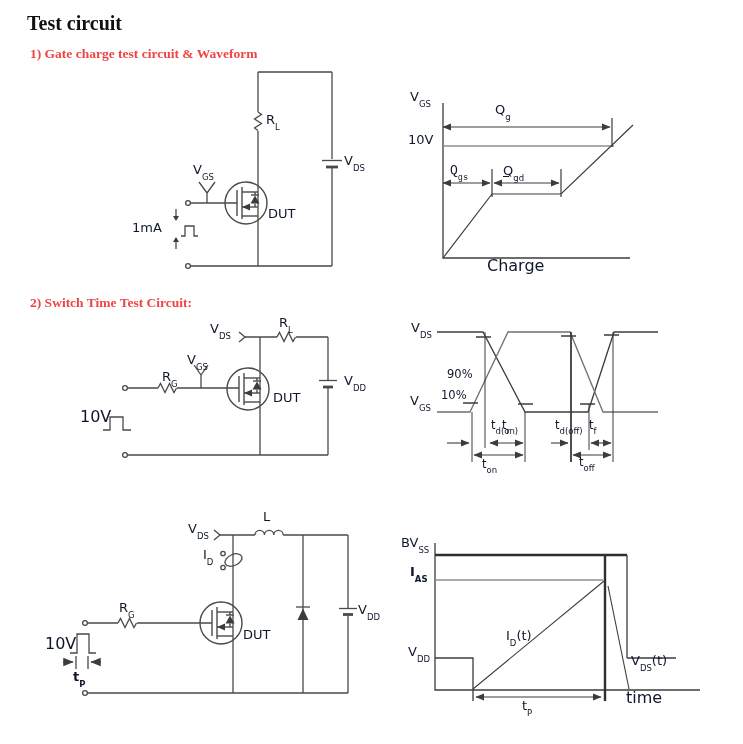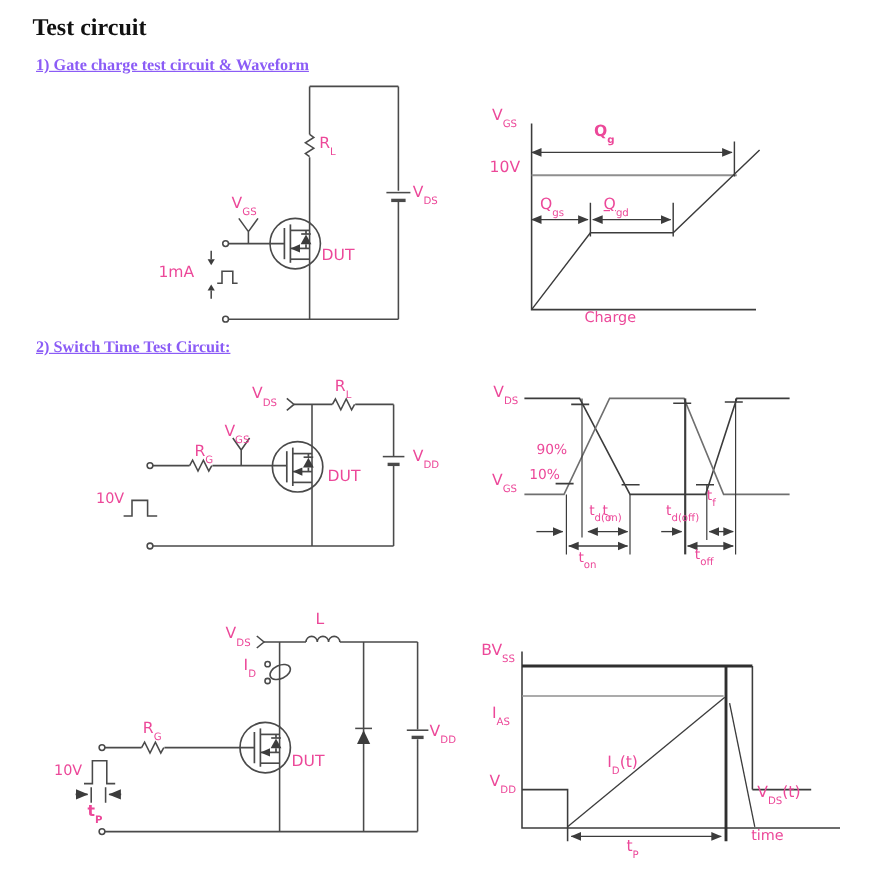--- a/index.html
+++ b/index.html
@@ -1,25 +1,25 @@
 <!DOCTYPE html>
 <html><head>
 <meta charset="utf-8">
 <style>
   html,body{margin:0;padding:0;background:#fff;}
   #page{position:relative;width:737px;height:744px;background:#ffffff;overflow:hidden;
         font-family:"DejaVu Sans",sans-serif;color:#2b2b2b;}
   svg{position:absolute;left:0;top:0;}
-  .lbl{position:absolute;font:13px "DejaVu Sans",sans-serif;color:#ec4899;
+  .lbl{position:absolute;font:13px "DejaVu Sans",sans-serif;color:#0f172a;
        white-space:nowrap;line-height:1;}
   .lbl sub{font-size:8.5px;line-height:1;position:relative;top:2px;}
   .sm{font-size:11.5px;}
-  .md{font-size:12px;}
+  .md{font-size:16px;}
   .ttl{position:absolute;font:bold 20px "Liberation Serif",serif;color:#111;line-height:1;}
-  .hd{position:absolute;font:bold 13.5px "Liberation Serif",serif;color:#8b5cf6;line-height:1.15;text-decoration:underline;}
+  .hd{position:absolute;font:bold 13.5px "Liberation Serif",serif;color:#ef4444;line-height:1.15;}
 </style>
 </head>
 <body>
 
 <div id="page">
 
   <svg width="743" height="744" viewBox="0 0 743 744">
     <defs>
       <marker id="arr" viewBox="0 0 8 8" refX="7.5" refY="4" markerWidth="8" markerHeight="8" orient="auto-start-reverse">
         <path d="M0,0.7 L8,4 L0,7.3 Z" fill="#3c3c3c"></path>
@@ -121,64 +121,64 @@
       <path d="M435,658 H473 V701" stroke="#3c3c3c" stroke-width="1.3"></path>
       <path d="M627,555 V658 M627,658 H676" stroke="#3c3c3c" stroke-width="1.3"></path>
       <path d="M473,689 L604,581" stroke="#3c3c3c" stroke-width="1.1"></path>
       <path d="M608,586 L629,689" stroke="#3c3c3c" stroke-width="1.1"></path>
       <path d="M476,697 H601" stroke="#3c3c3c" stroke-width="1.1" marker-start="url(#arr)" marker-end="url(#arr)"></path>
     </g>
   </svg>
 
   <div class="ttl" style="left:27px;top:13px;">Test circuit</div>
   <div class="hd" style="left:30px;top:46px;">1) Gate charge test circuit &amp; Waveform</div>
-  <div class="hd" style="left:30px;top:281px;">2) Switch Time Test Circuit:</div>
+  <div class="hd" style="left:30px;top:295px;">2) Switch Time Test Circuit:</div>
 
   <span class="lbl" style="left:266px;top:113px;"><span>R</span><sub>L</sub></span>
   <span class="lbl" style="left:344px;top:154px;"><span>V</span><sub>DS</sub></span>
   <span class="lbl" style="left:193px;top:163px;"><span>V</span><sub>GS</sub></span>
   <span class="lbl" style="left:268px;top:207px;">DUT</span>
   <span class="lbl" style="left:132px;top:221px;">1mA</span>
 
   <span class="lbl" style="left:410px;top:90px;"><span>V</span><sub>GS</sub></span>
   <span class="lbl" style="left:408px;top:133px;">10V</span>
-  <span class="lbl" style="left:495px;top:103px;font-weight:bold;"><span>Q</span><sub>g</sub></span>
-  <span class="lbl" style="left:450px;top:164px;"><span>Q</span><sub>gs</sub></span>
+  <span class="lbl" style="left:495px;top:103px;"><span>Q</span><sub>g</sub></span>
+  <span class="lbl" style="left:450px;top:164px;font-family:Liberation Mono, monospace;"><span>Q</span><sub>gs</sub></span>
   <span class="lbl" style="left:503px;top:164px;text-decoration:underline;"><span>Q</span><sub>gd</sub></span>
   <span class="lbl md" style="left:487px;top:258px;">Charge</span>
 
   <span class="lbl" style="left:210px;top:322px;"><span>V</span><sub>DS</sub></span>
   <span class="lbl" style="left:279px;top:316px;"><span>R</span><sub>L</sub></span>
   <span class="lbl" style="left:187px;top:353px;"><span>V</span><sub>GS</sub></span>
   <span class="lbl" style="left:162px;top:370px;"><span>R</span><sub>G</sub></span>
   <span class="lbl" style="left:344px;top:374px;"><span>V</span><sub>DD</sub></span>
   <span class="lbl" style="left:273px;top:391px;">DUT</span>
   <span class="lbl md" style="left:80px;top:409px;">10V</span>
 
   <span class="lbl" style="left:411px;top:321px;"><span>V</span><sub>DS</sub></span>
   <span class="lbl sm" style="left:447px;top:333px;margin-top:36px;">90%</span>
   <span class="lbl" style="left:410px;top:394px;"><span>V</span><sub>GS</sub></span>
   <span class="lbl sm" style="left:441px;top:390px;text-align:right;">10%</span>
   <span class="lbl sm" style="left:451px;top:420px;margin-left:40px;"><span>t</span><sub>d(on)</sub></span>
   <span class="lbl sm" style="left:502px;top:420px;"><span>t</span><sub>r</sub></span>
   <span class="lbl sm" style="left:555px;top:420px;"><span>t</span><sub>d(off)</sub></span>
-  <span class="lbl sm" style="left:589px;top:408px;"><span>t</span><sub>f</sub></span>
+  <span class="lbl sm" style="left:589px;top:420px;"><span>t</span><sub>f</sub></span>
   <span class="lbl sm" style="left:482px;top:459px;"><span>t</span><sub>on</sub></span>
   <span class="lbl sm" style="left:579px;top:457px;"><span>t</span><sub>off</sub></span>
 
   <span class="lbl" style="left:188px;top:522px;"><span>V</span><sub>DS</sub></span>
   <span class="lbl" style="left:263px;top:510px;">L</span>
   <span class="lbl" style="left:203px;top:548px;"><span>I</span><sub>D</sub></span>
   <span class="lbl" style="left:119px;top:601px;"><span>R</span><sub>G</sub></span>
   <span class="lbl" style="left:358px;top:603px;"><span>V</span><sub>DD</sub></span>
   <span class="lbl" style="left:243px;top:628px;">DUT</span>
   <span class="lbl md" style="left:45px;top:636px;">10V</span>
   <span class="lbl" style="left:73px;top:670px;"><b><span>t</span><sub>P</sub></b></span>
 
   <span class="lbl" style="left:401px;top:536px;"><span>BV</span><sub>SS</sub></span>
-  <span class="lbl" style="left:410px;top:588px;"><span>I</span><sub>AS</sub></span>
+  <span class="lbl" style="left:410px;top:565px;font-weight:bold;"><span>I</span><sub>AS</sub></span>
   <span class="lbl" style="left:408px;top:645px;"><span>V</span><sub>DD</sub></span>
   <span class="lbl" style="left:506px;top:616px;margin-top:13px;"><span>I</span><sub>D</sub><span>(t)</span></span>
   <span class="lbl" style="left:631px;top:634px;margin-top:20px;"><span>V</span><sub>DS</sub><span>(t)</span></span>
   <span class="lbl" style="left:522px;top:699px;"><span>t</span><sub>P</sub></span>
   <span class="lbl md" style="left:626px;top:690px;">time</span>
 
 </div>
 
 </body></html>

